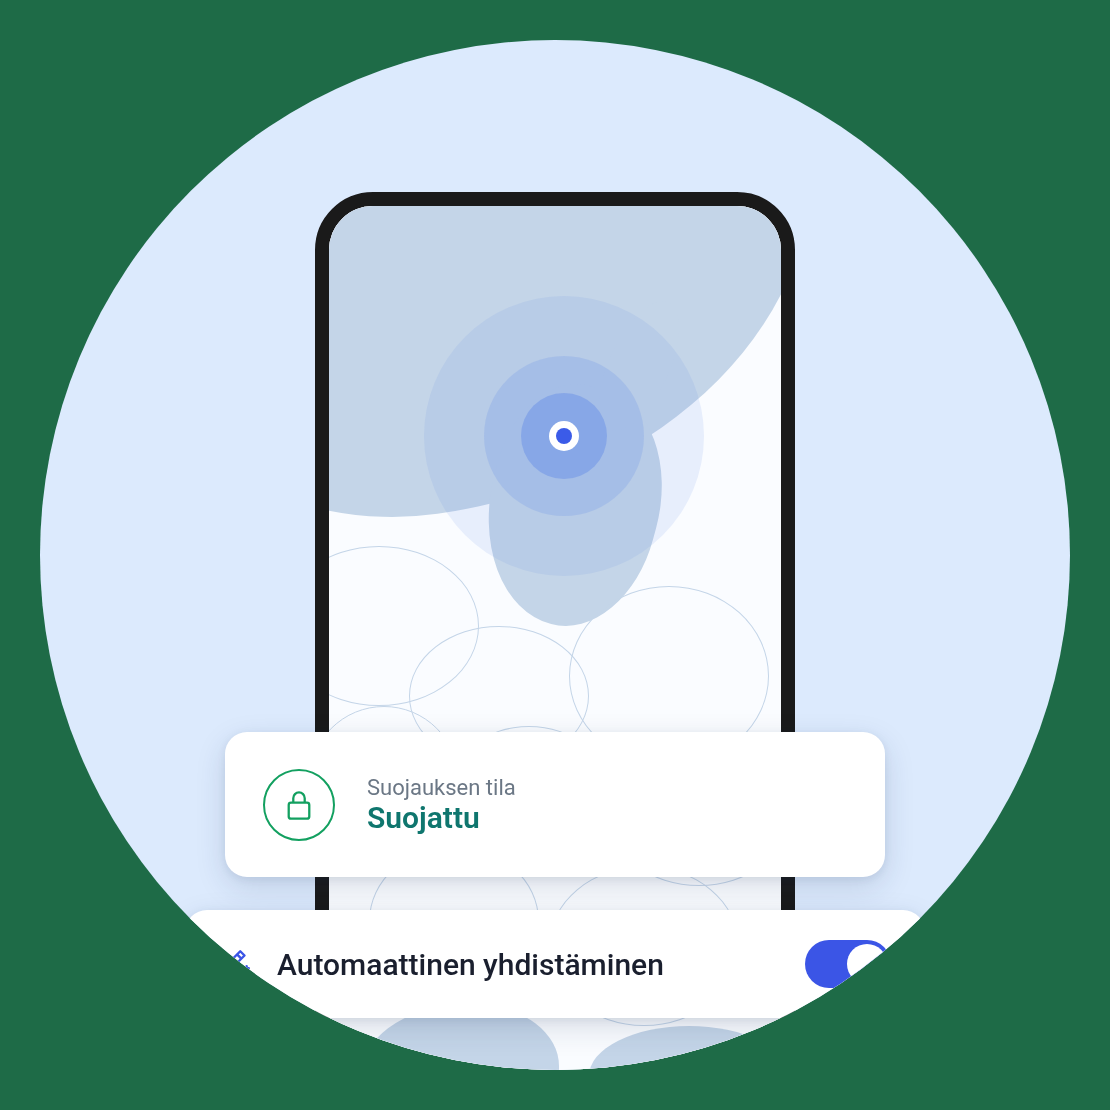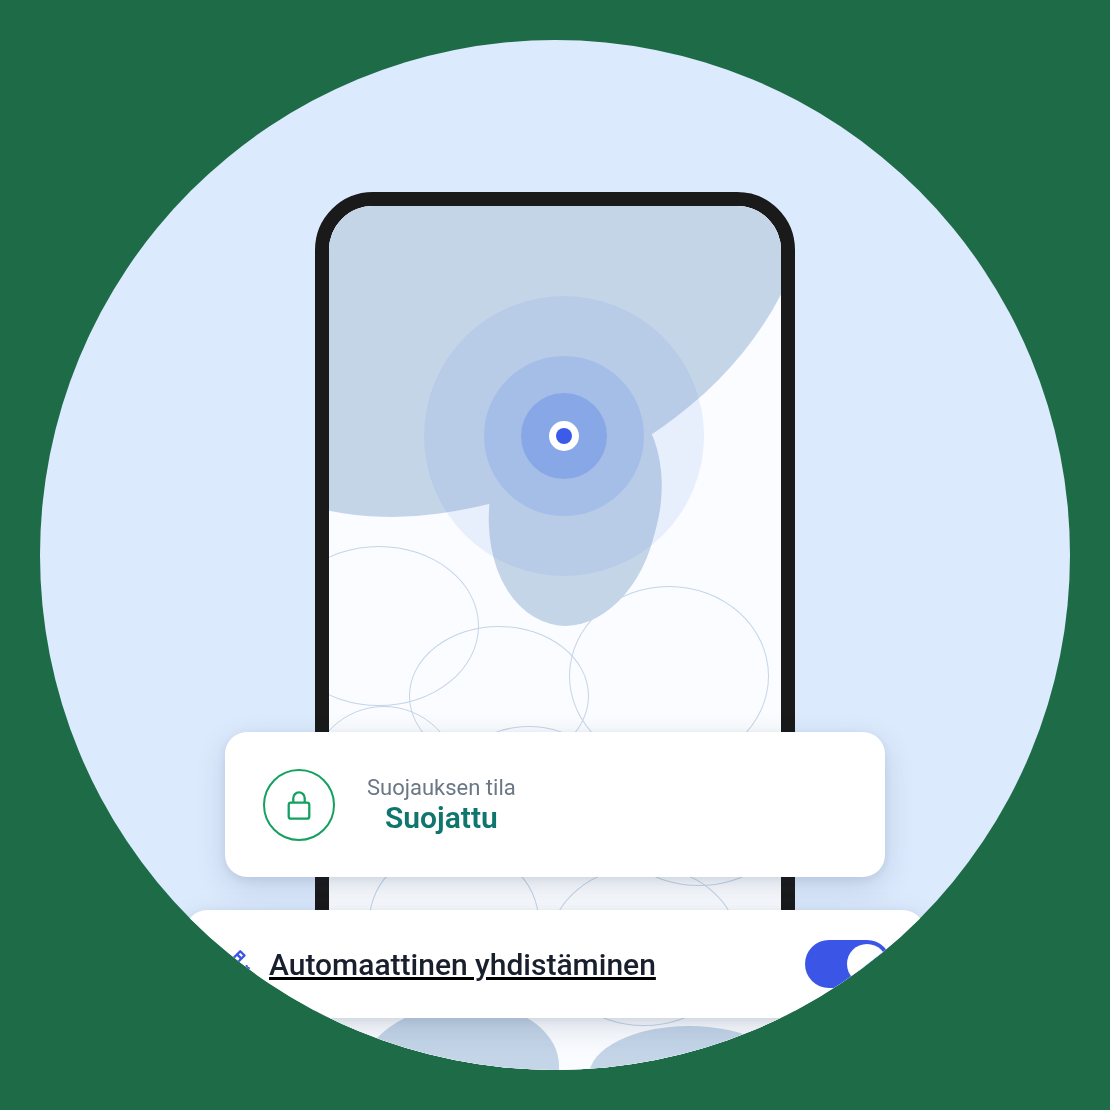--- a/index.html
+++ b/index.html
@@ -115,33 +115,32 @@
   .lock-circle {
     width: 72px;
     height: 72px;
     border: 2px solid #13a060;
     border-radius: 50%;
     display: flex;
     align-items: center;
     justify-content: center;
     flex-shrink: 0;
   }
-  .status-text { display: flex; flex-direction: column; gap: 0; text-align: center; }
+  .status-text { display: flex; flex-direction: column; gap: 0; }
   .status-label { font-size: 22px; color: #6b7785; font-weight: 400; }
   .status-value { font-size: 30px; color: #0f766e; font-weight: 600; }
 
   .auto-card {
     top: 870px;
     left: 50%;
     transform: translateX(-50%);
     width: 740px;
     height: 108px;
     padding: 0 34px;
-    gap: 16px;
-    text-decoration: underline;
+    gap: 24px;
   }
   .wand-icon { flex-shrink: 0; }
   .auto-label {
     font-size: 30px;
     color: #1a1f2e;
     font-weight: 500;
     flex: 1;
   }
   .toggle {
     width: 86px;

